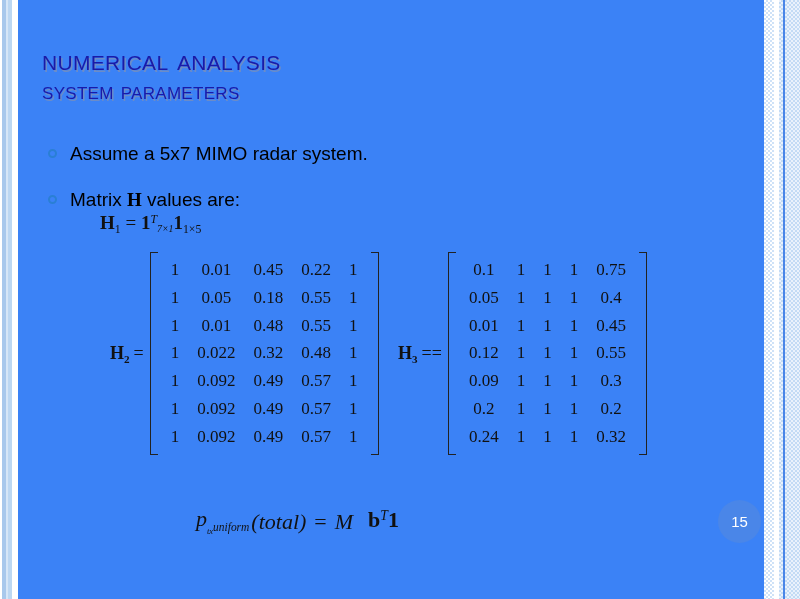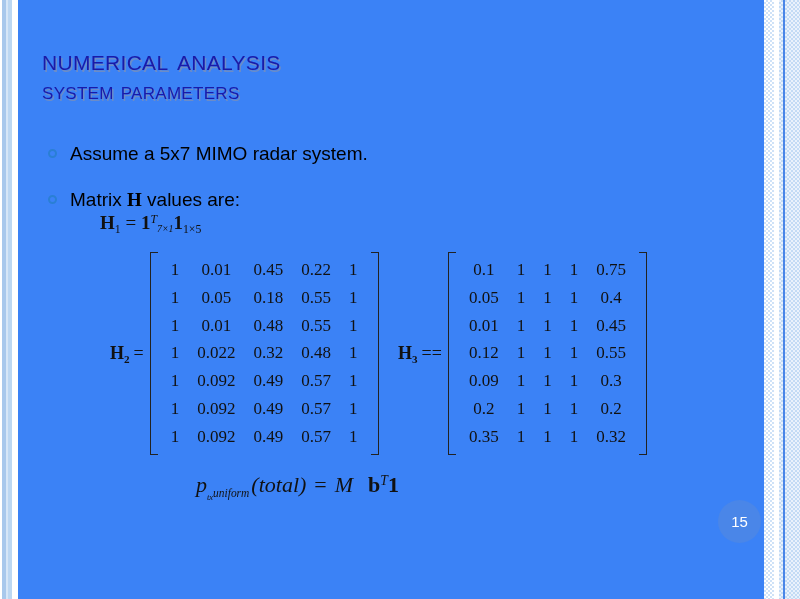--- a/index.html
+++ b/index.html
@@ -199,26 +199,26 @@
     text-align: center;
     padding: 1px 9px;
     line-height: 1.52;
     white-space: nowrap;
   }
 
   
   .formula {
     position: absolute;
     left: 196px;
-    top: 472px;
+    top: 506px;
     font-family: "Liberation Serif", serif;
     font-size: 22px;
     color: #111;
     display: flex;
-    align-items: flex-start;
+    align-items: flex-end;
   }
   .formula .lhs { font-style: italic; white-space: nowrap; }
   .formula .lhs .p-sub {
     font-size: 0.52em;
     vertical-align: -0.42em;
     font-style: italic;
   }
   .formula .lhs .p-sub2 {
     font-size: 0.74em;
     vertical-align: -0.3em;
@@ -395,21 +395,21 @@
               <td>0.3</td>
             </tr>
             <tr>
               <td>0.2</td>
               <td>1</td>
               <td>1</td>
               <td>1</td>
               <td>0.2</td>
             </tr>
             <tr>
-              <td>0.35</td>
+              <td>0.24</td>
               <td>1</td>
               <td>1</td>
               <td>1</td>
               <td>0.32</td>
             </tr>
           </tbody>
         </table>
     </span>
   </div>
 

